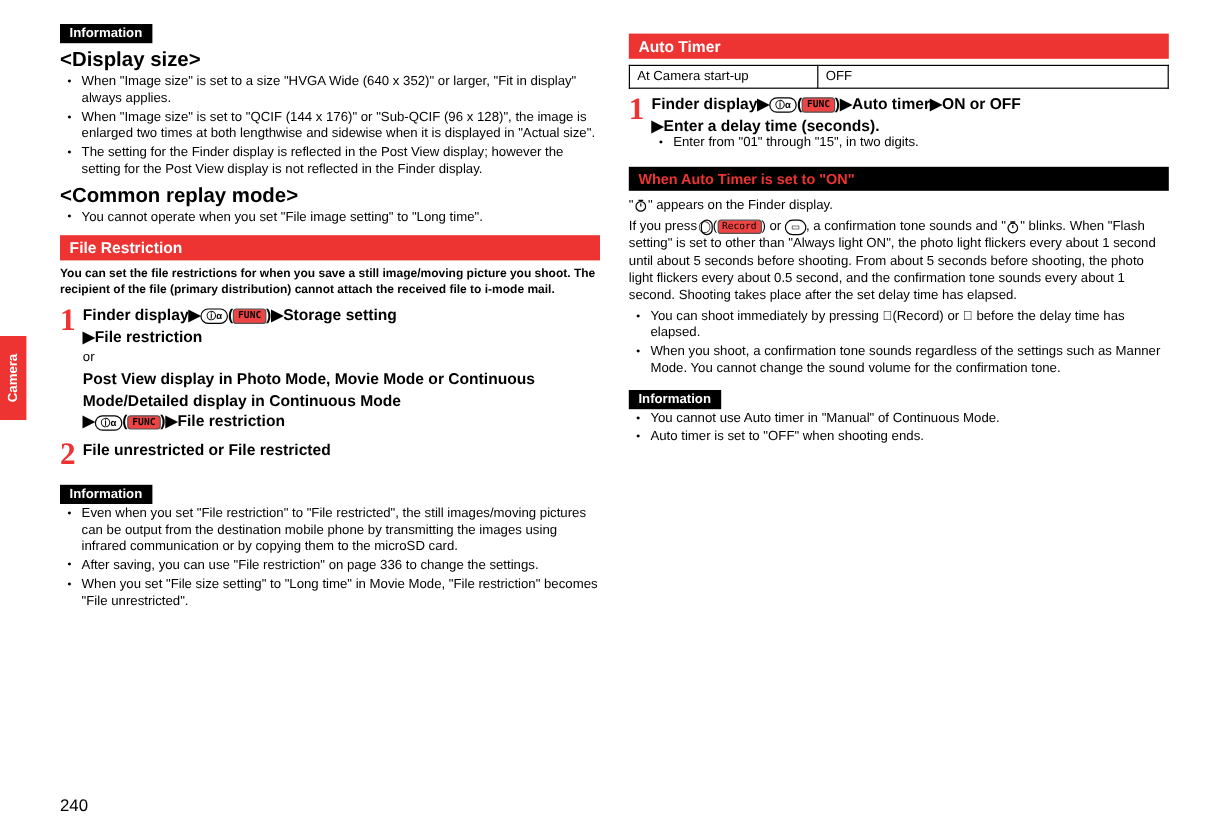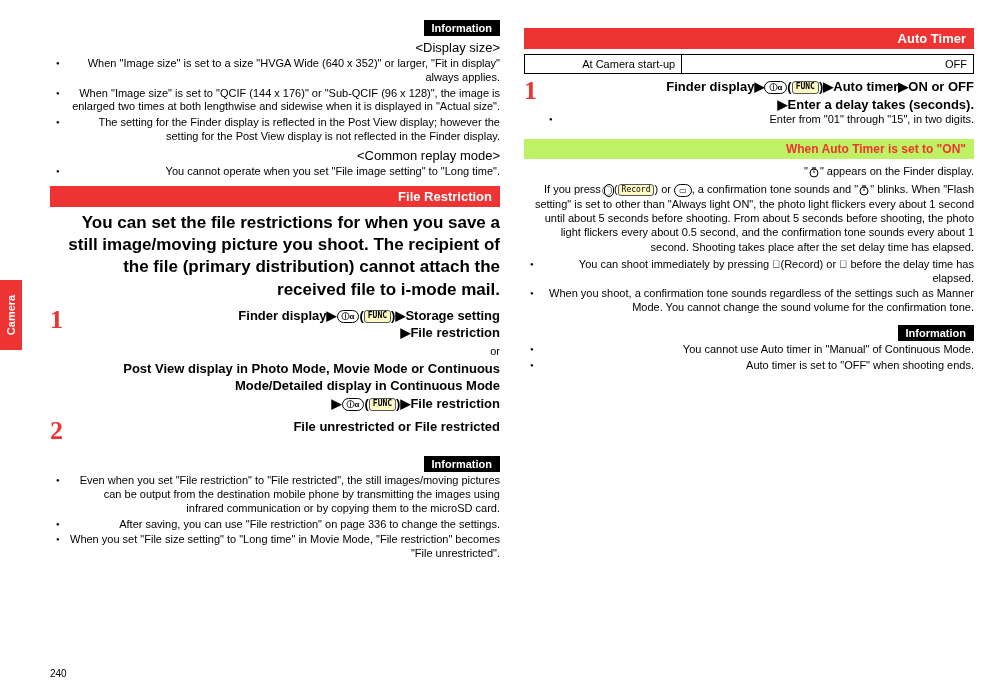--- a/index.html
+++ b/index.html
@@ -25,34 +25,34 @@
     align-items: center;
     justify-content: center;
   }
   .side-tab span {
     color: #fff;
     font-weight: bold;
     font-size: 11px;
     transform: rotate(-90deg);
     white-space: nowrap;
   }
-  .columns { display: flex; gap: 24px; text-align: right; }
+  .columns { display: flex; gap: 24px; }
   .col { width: 450px; }
   .info-box {
     background: #000;
     color: #fff;
     display: inline-block;
     padding: 2px 8px;
     font-weight: bold;
     font-size: 11px;
     margin-bottom: 2px;
   }
   .sub-header-black {
-    font-weight: normal;
-    font-size: 13px;
+    font-weight: bold;
+    font-size: 17px;
     margin: 2px 0;
   }
   .bullet-list { margin: 0 0 4px 0; padding: 0 0 0 10px; }
   .bullet-list li {
     list-style: none;
     position: relative;
     padding-left: 8px;
     margin-bottom: 2px;
     line-height: 1.25;
   }
@@ -65,51 +65,51 @@
   }
   .section-bar {
     background: #e33;
     color: #fff;
     font-weight: bold;
     padding: 3px 8px;
     font-size: 13px;
     margin: 8px 0 5px 0;
   }
   .section-bar-sub {
-    background: #bef264;
+    background: #000000;
     color: #e33;
     font-weight: bold;
     padding: 3px 8px;
     font-size: 12px;
     margin: 8px 0 5px 0;
   }
   .intro {
     font-weight: bold;
-    font-size: 17px;
+    font-size: 10px;
     line-height: 1.3;
     margin-bottom: 6px;
   }
   .step { display: flex; gap: 6px; margin-bottom: 6px; }
   .step-num {
     color: #e33;
     font-weight: bold;
     font-size: 26px;
     line-height: 1;
     font-family: "Times New Roman", serif;
   }
   .step-body { flex: 1; }
   .step-title {
     font-weight: bold;
     font-size: 13px;
     line-height: 1.35;
   }
   .step-note { font-size: 11px; padding-left: 0; margin: 3px 0; }
   .icon-func {
     display: inline-block;
-    background: #fef9c3;
+    background: #ef4444;
     border: 1px solid #555;
     border-radius: 3px;
     padding: 0 3px;
     font-size: 8px;
     vertical-align: middle;
     font-family: monospace;
   }
   .icon-key {
     display: inline-block;
     border: 1px solid #000;
@@ -128,21 +128,21 @@
   }
   table.small-table td {
     border: 1px solid #000;
     padding: 3px 6px;
   }
   .timer-svg { display: inline-block; vertical-align: middle; }
   .page-num {
     position: absolute;
     bottom: 18px;
     left: 50px;
-    font-size: 10px;
+    font-size: 14px;
   }
   .body-text { line-height: 1.3; margin-bottom: 4px; }
 </style>
 </head>
 <body>
 
 <div class="side-tab">
   <span>Camera</span>
 </div>
 
@@ -206,21 +206,21 @@
         <td>OFF</td>
       </tr>
     </tbody>
       </table>
 
     <div class="step">
       <div class="step-num">1</div>
       <div class="step-body">
         <div class="step-title">
           <span>Finder display</span><span class="arrow">▶</span><span class="icon-key">ⓘα</span>(<span class="icon-func">FUNC</span>)<span class="arrow">▶</span><span>Auto timer</span><span class="arrow">▶</span><span>ON or OFF</span><br>
-          <span class="arrow">▶</span><span>Enter a delay takes (seconds).</span>
+          <span class="arrow">▶</span><span>Enter a delay time (seconds).</span>
         </div>
         <ul class="bullet-list">
           <li>Enter from "01" through "15", in two digits.</li>
         </ul>
       </div>
     </div>
 
     <div class="section-bar-sub">When Auto Timer is set to "ON"</div>
 
     <div class="body-text">

